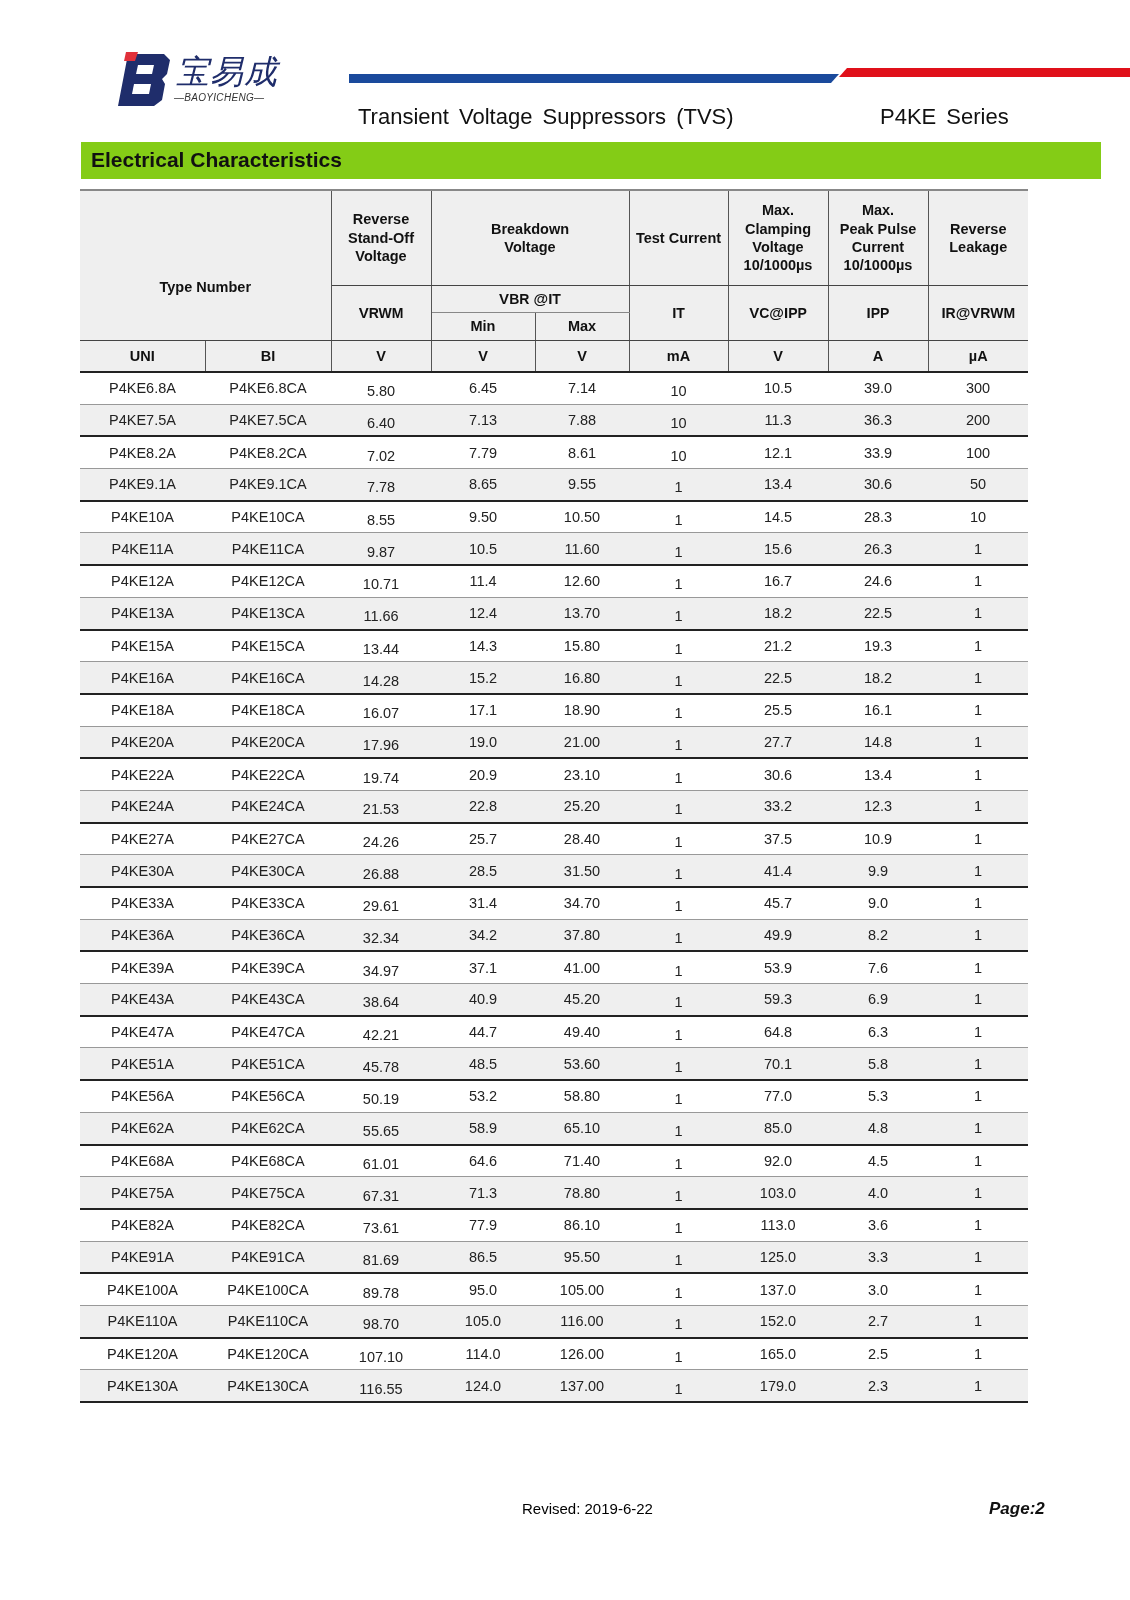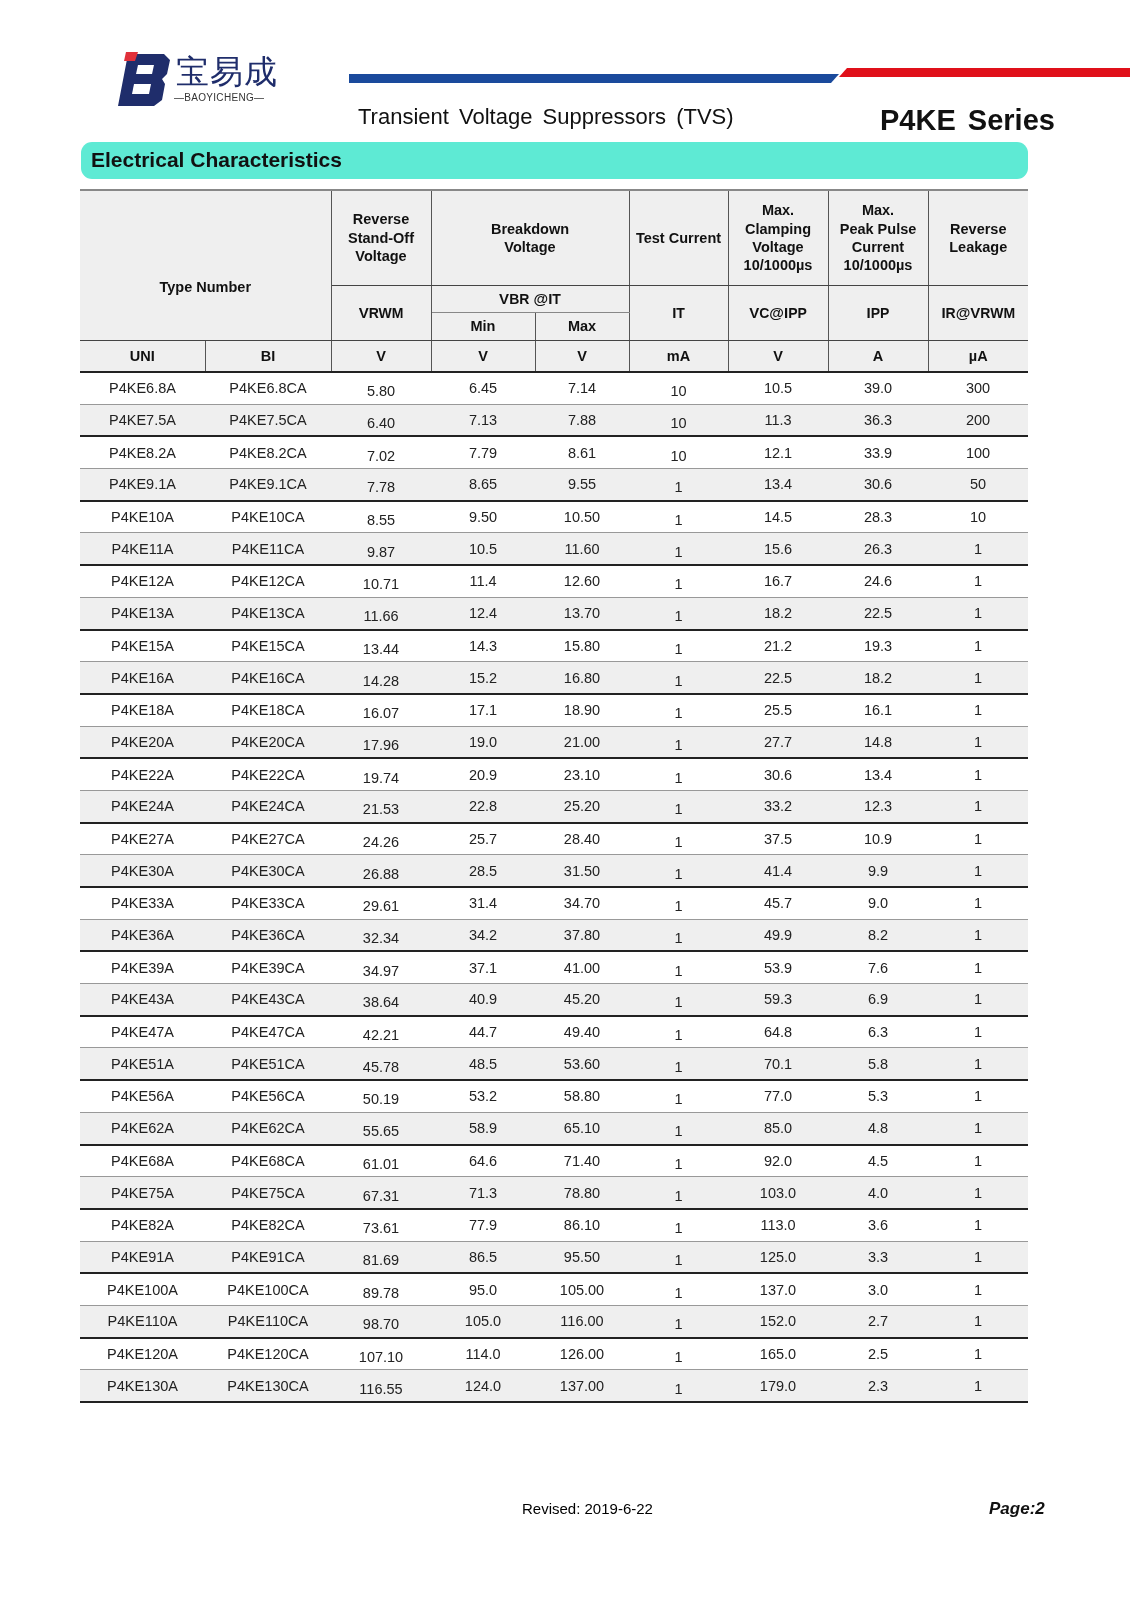--- a/index.html
+++ b/index.html
@@ -1,27 +1,27 @@
 <!DOCTYPE html>
 <html><head>
 <meta charset="utf-8">
 <style>
   html, body { margin: 0; padding: 0; background: #ffffff; }
   body { width: 1130px; height: 1600px; position: relative; overflow: hidden;
          font-family: "Liberation Sans", sans-serif; color: #111; }
-  .logo { position: absolute; left: 118px; top: 50px; width: 170px; height: 60px; }
+  .logo { position: absolute; left: 118px; top: 50px; width: 170px; height: 60px; font-style: italic; }
   .logo-b { position: absolute; left: 0; top: 2px; width: 52px; height: 54px; }
   .logo-cn { position: absolute; left: 58px; top: 0; font-size: 33px; color: #1f2d6b;
              font-family: "DejaVu Sans", sans-serif; letter-spacing: 1px; }
   .logo-en { position: absolute; left: 56px; top: 42px; font-size: 10px; color: #333;
              letter-spacing: 0.3px; white-space: nowrap; }
   .bar { position: absolute; top: 68px; left: 349px; width: 781px; height: 16px; }
   .title { position: absolute; left: 358px; top: 104px; font-size: 22px; font-weight: normal; word-spacing: 4px; }
-  .series { position: absolute; left: 880px; top: 104px; font-size: 29px; font-weight: bold; word-spacing: 4px; }
-  .section { position: absolute; left: 81px; top: 142px; width: 947px; height: 37px; background: #5eead4; border-radius: 11px; }
+  .series { position: absolute; left: 880px; top: 104px; font-size: 22px; font-weight: normal; word-spacing: 4px; }
+  .section { position: absolute; left: 81px; top: 142px; width: 1020px; height: 37px; background: #84cc16; }
   .section span { position: absolute; left: 10px; top: 6px; font-size: 21px; font-weight: bold; }
   table { position: absolute; left: 80px; top: 189px; width: 948px; border-collapse: collapse;
           table-layout: fixed; font-size: 14.5px; }
   th { background: #efefef; font-weight: bold; font-size: 14.5px; line-height: 1.27;
        border-left: 1px solid #555; border-right: 1px solid #555; border-bottom: 1px solid #444; padding: 0; }
   th:first-child { border-left: none; }
   tr.h1 th { border-top: 2px solid #888; height: 94px; }
   tr.h2 th { height: 26px; }
   tr.h3 th { height: 27px; }
   tr.h4 th { height: 30px; border-bottom: 2px solid #222; font-size: 14.5px; }

